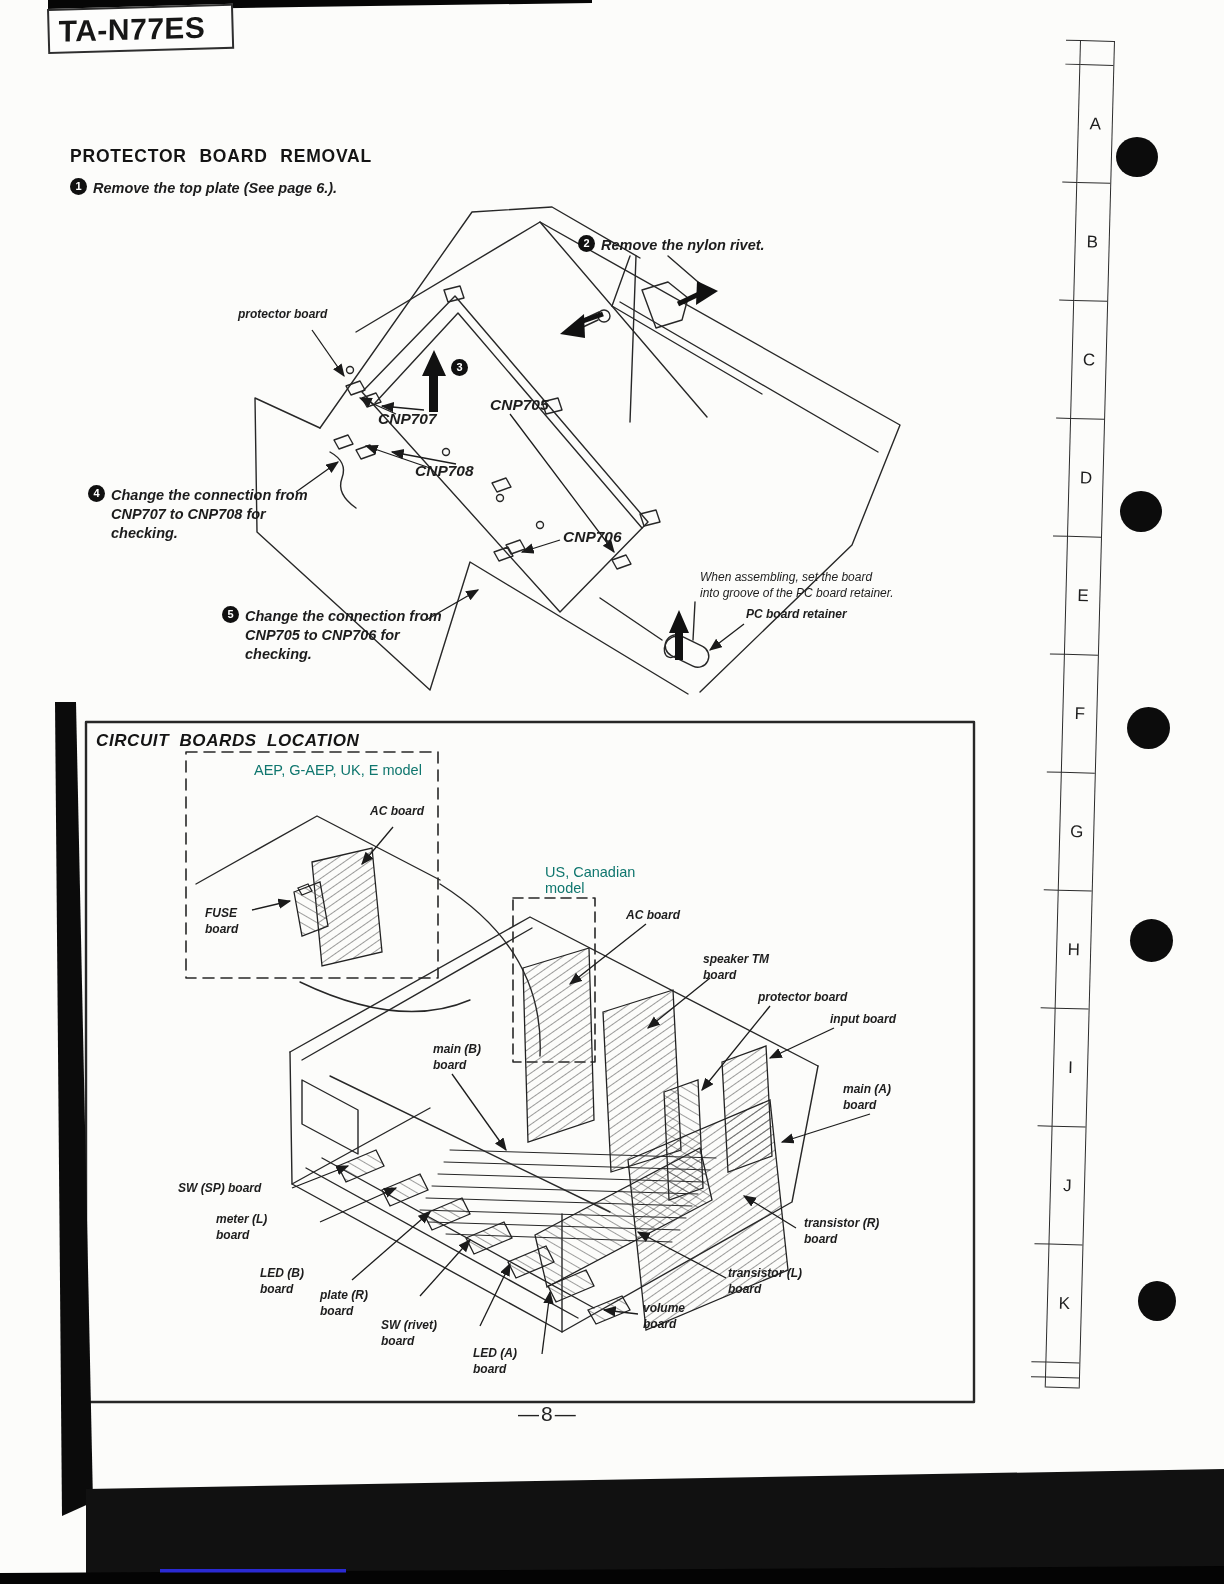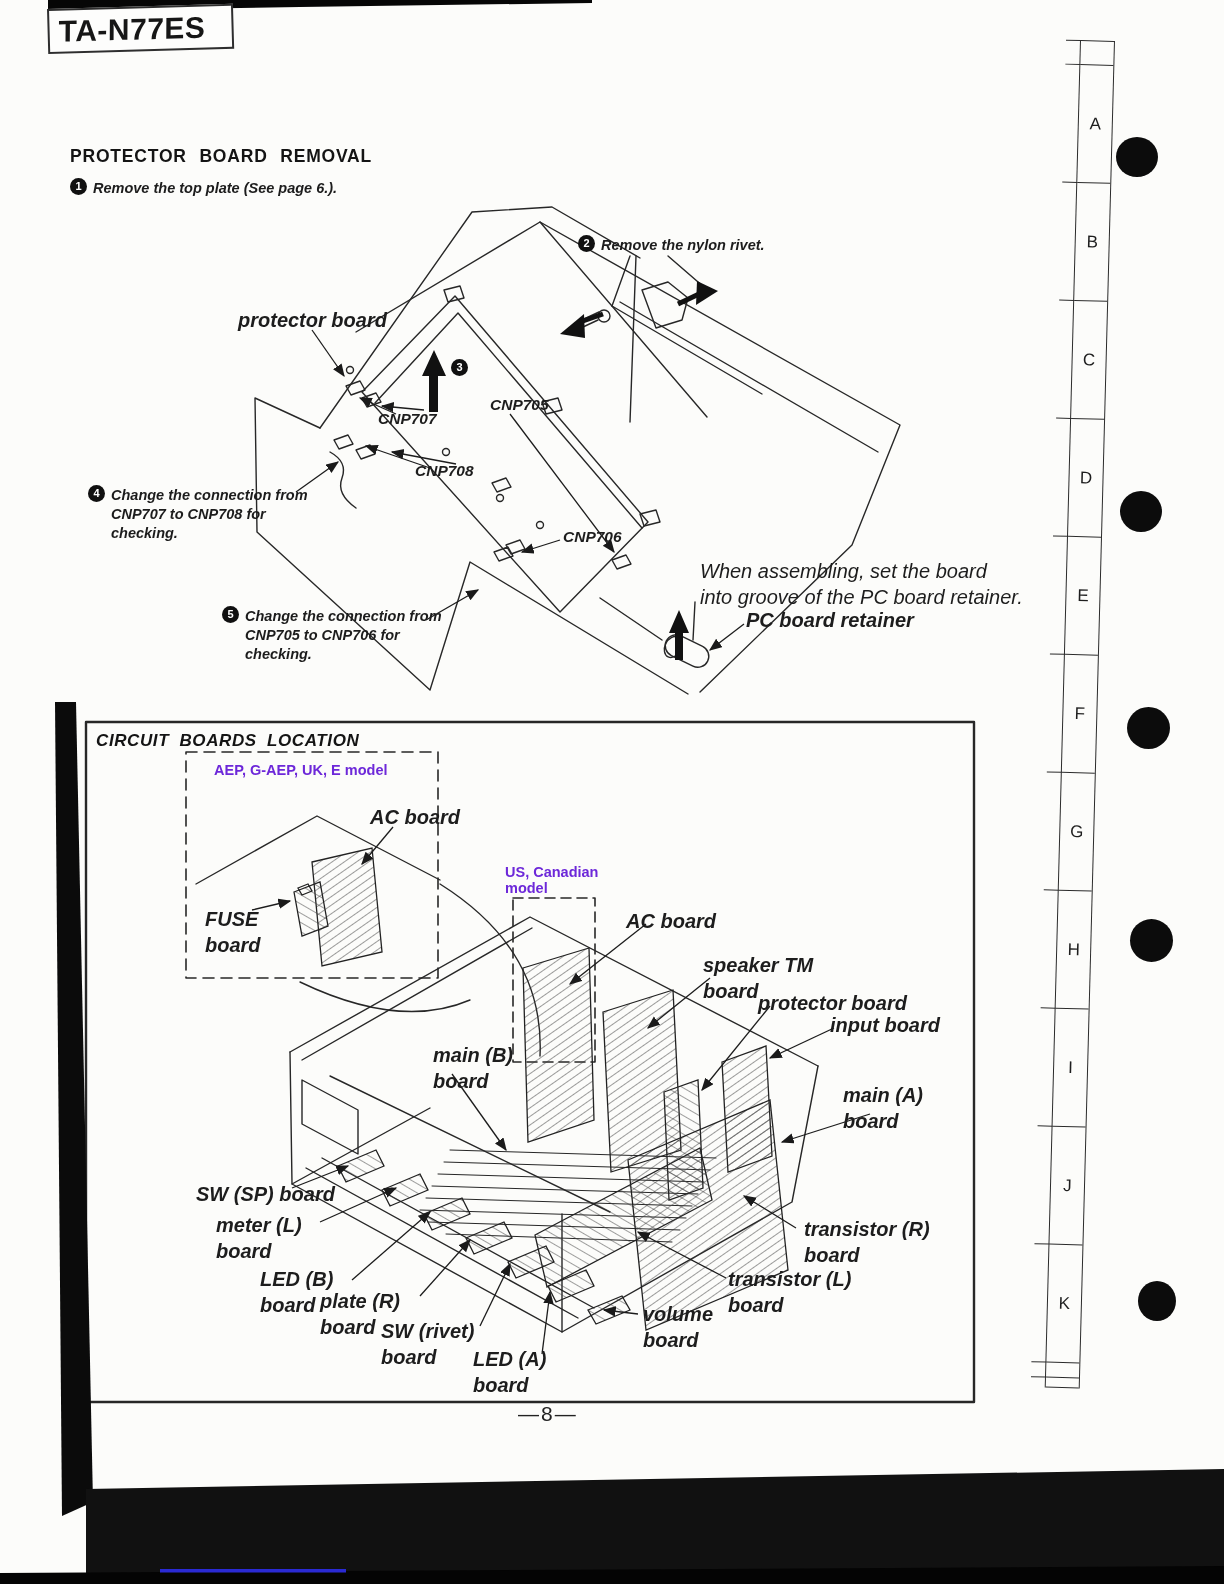--- a/index.html
+++ b/index.html
@@ -8,32 +8,32 @@
   svg.art{position:absolute;left:0;top:0;z-index:1;}
   .txt{position:absolute;z-index:2;white-space:nowrap;}
 
   .titlebox{position:absolute;left:47px;top:9px;width:186px;height:45px;border:2px solid #2e2e2e;
             transform:rotate(-1.6deg);transform-origin:0 0;display:flex;align-items:center;
             padding-left:9px;box-sizing:border-box;background:#fdfdfc;z-index:3;}
   .title{font-weight:700;font-size:30px;letter-spacing:.5px;color:#161616;transform:skewX(-2deg);}
 
   .h1{font-weight:700;font-size:17.5px;letter-spacing:.8px;word-spacing:7px;color:#141414;}
   .h2{font-weight:700;font-size:17px;letter-spacing:.6px;word-spacing:5px;color:#141414;font-style:italic;}
-  .modelhdr{font-weight:700;font-size:14.5px;color:#6d28d9;}
+  .modelhdr{font-weight:400;font-size:14.5px;color:#0f766e;margin-left:40px;}
 
   .step{position:absolute;z-index:2;display:flex;gap:6px;font-style:italic;font-weight:700;
         font-size:14.5px;line-height:1.3;color:#1c1c1c;white-space:nowrap;}
   .snum{flex:0 0 auto;display:inline-flex;width:17px;height:17px;border-radius:50%;background:#101010;
         color:#fff;font-style:normal;font-weight:700;font-size:11px;line-height:17px;
         justify-content:center;margin-top:-1px;}
   .snum-float{position:absolute;z-index:2;}
 
-  .lbl{position:absolute;z-index:2;font-style:italic;font-weight:700;font-size:20px;
+  .lbl{position:absolute;z-index:2;font-style:italic;font-weight:700;font-size:12px;
        line-height:1.32;color:#1d1d1d;white-space:nowrap;}
-  .lbl.plain{font-weight:400;}
+  .lbl.plain{font-weight:400;margin-top:12px;}
   .cnp{font-size:15.5px;}
 
   .pagenum{position:absolute;z-index:2;font-size:21px;font-weight:400;letter-spacing:2px;color:#222;}
 
   .strip{position:absolute;left:1080px;top:40px;width:33px;z-index:2;
          transform:rotate(1.5deg);transform-origin:0 0;
          border-left:1.4px solid #2b2b2b;border-right:1.4px solid #2b2b2b;}
   .cell{position:relative;box-sizing:border-box;border-top:1.4px solid #2b2b2b;
         display:flex;align-items:center;justify-content:center;
         font-size:17px;color:#1e1e1e;}
@@ -250,21 +250,21 @@
   <div class="lbl" style="left:758px;top:990px">
     <span>protector board</span></div>
   <div class="lbl" style="left:830px;top:1012px">
     <span>input board</span></div>
   <div class="lbl" style="left:433px;top:1042px">
     <span>main (B)</span><br>
     <span>board</span></div>
   <div class="lbl" style="left:843px;top:1082px">
     <span>main (A)</span><br>
     <span>board</span></div>
-  <div class="lbl" style="left:196px;top:1181px">
+  <div class="lbl" style="left:178px;top:1181px">
     <span>SW (SP) board</span></div>
   <div class="lbl" style="left:216px;top:1212px">
     <span>meter (L)</span><br>
     <span>board</span></div>
   <div class="lbl" style="left:260px;top:1266px">
     <span>LED (B)</span><br>
     <span>board</span></div>
   <div class="lbl" style="left:320px;top:1288px">
     <span>plate (R)</span><br>
     <span>board</span></div>

